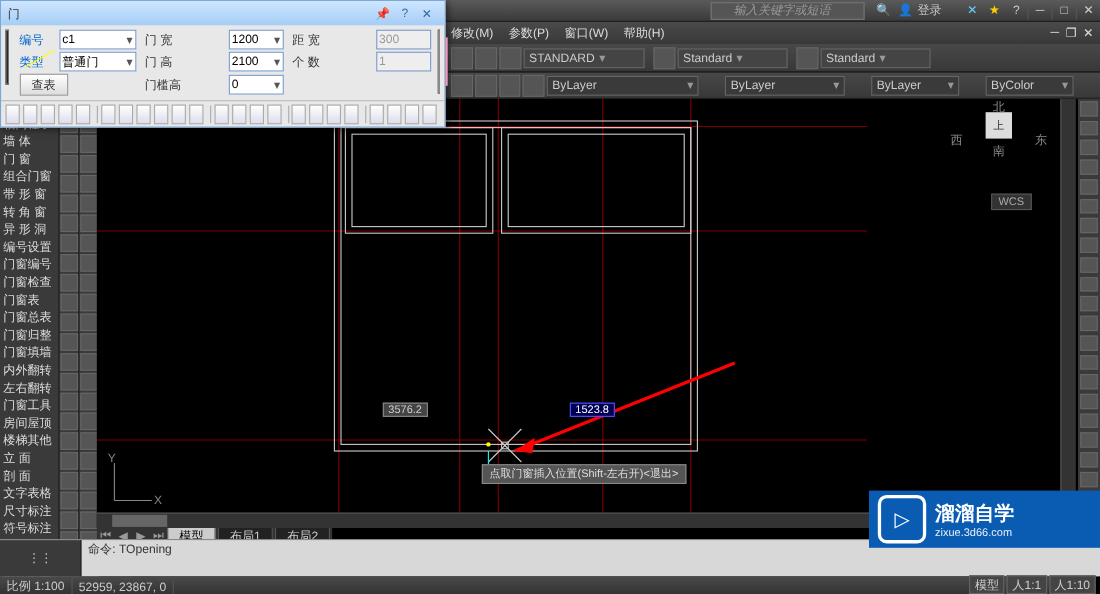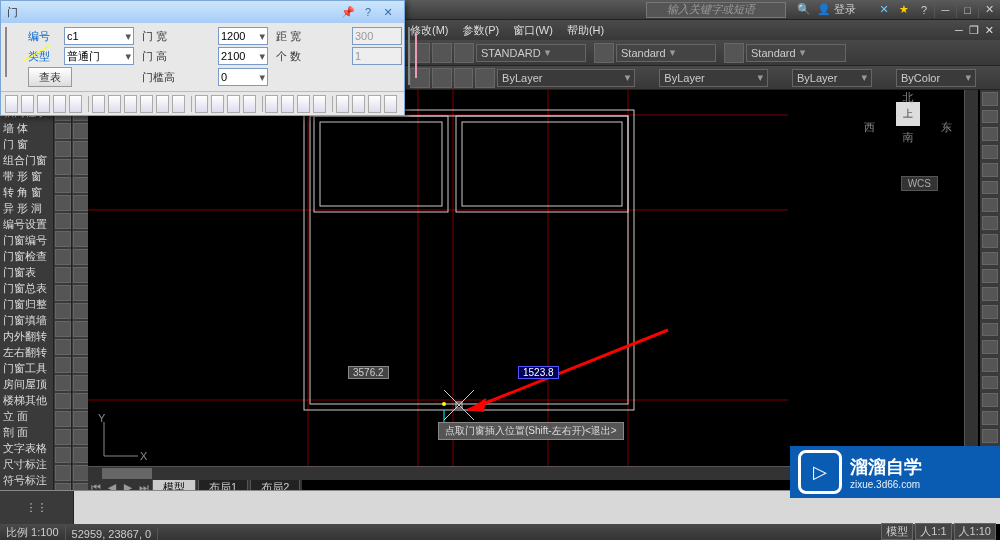--- a/index.html
+++ b/index.html
@@ -28,21 +28,21 @@
 .toolcol{width:18px;background:#3a3a3a;border-right:1px solid #222;display:flex;flex-direction:column}
 .toolcol .t{width:16px;height:16px;margin:1px;background:#555;border:1px solid #666}
 
 .dialog{position:absolute;left:0;top:0;width:405px;background:#e8e8e8;border:1px solid #7aa7d6;box-shadow:2px 2px 6px rgba(0,0,0,.5);z-index:50}
 .dlg-titlebar{height:22px;background:linear-gradient(#cde6ff,#a6cdf5);display:flex;align-items:center;padding:0 6px;color:#333}
 .dlg-titlebar .tbtns{margin-left:auto;display:flex}
 .dlg-titlebar .tbtns span{width:20px;text-align:center;color:#3a6ea5}
 .dlg-body{padding:4px;display:flex}
 .preview{width:60px;height:50px;background:#000;border:1px solid #888;position:relative}
 .preview .pline{position:absolute;width:30px;height:1px;background:#ff0;top:25px;left:15px;transform:rotate(-30deg)}
-.fields{flex:1;padding-left:21px;display:grid;grid-template-columns:28px 70px 30px 30px 50px 30px 30px 50px;gap:2px 8px;align-items:center}
+.fields{flex:1;padding-left:10px;display:grid;grid-template-columns:28px 70px 30px 30px 50px 30px 30px 50px;gap:2px 8px;align-items:center}
 .fields label{color:#333}
 .fields .blue{color:#06c}
 .fld{height:18px;border:1px solid #7a9ac9;background:#fff;padding:0 2px;display:flex;align-items:center;width:100%}
 .fld.combo::after{content:"▾";margin-left:auto;color:#555}
 .fld.dis{background:#eee;color:#999}
 .btn{height:20px;border:1px solid #999;background:linear-gradient(#fff,#ddd);padding:0 10px;display:inline-flex;align-items:center;color:#333}
 .door-prev{width:40px;height:58px;background:#000;border:1px solid #888;margin-left:6px;position:relative}
 .door-prev::before{content:"";position:absolute;inset:6px;border:1px solid #e9b}
 .dlg-toolbar{height:24px;border-top:1px solid #bbb;display:flex;align-items:center;padding:0 4px}
 .dlg-toolbar .i{width:18px;height:18px;margin-right:3px;border:1px solid #aaa;background:linear-gradient(#fff,#dde)}
@@ -312,20 +312,21 @@
   <span class="tab">布局1</span>
   <span class="tab">布局2</span>
 </div>
 <div class="hscroll">
     <div class="thumb"></div>
   </div>
 
 <div class="cmdwrap">
   <div class="cmdgrip">⋮⋮</div>
   <div class="cmdlines">
+    <div class="l">命令: TOpening</div>
   </div>
 </div>
 
 <div class="status">
   <span class="seg">比例 1:100</span>
   <span class="seg">52959, 23867, 0</span>
   <span class="spacer"></span>
   <span class="btn2">模型</span>
   <span class="btn2">人1:1</span>
   <span class="btn2">人1:10</span>

